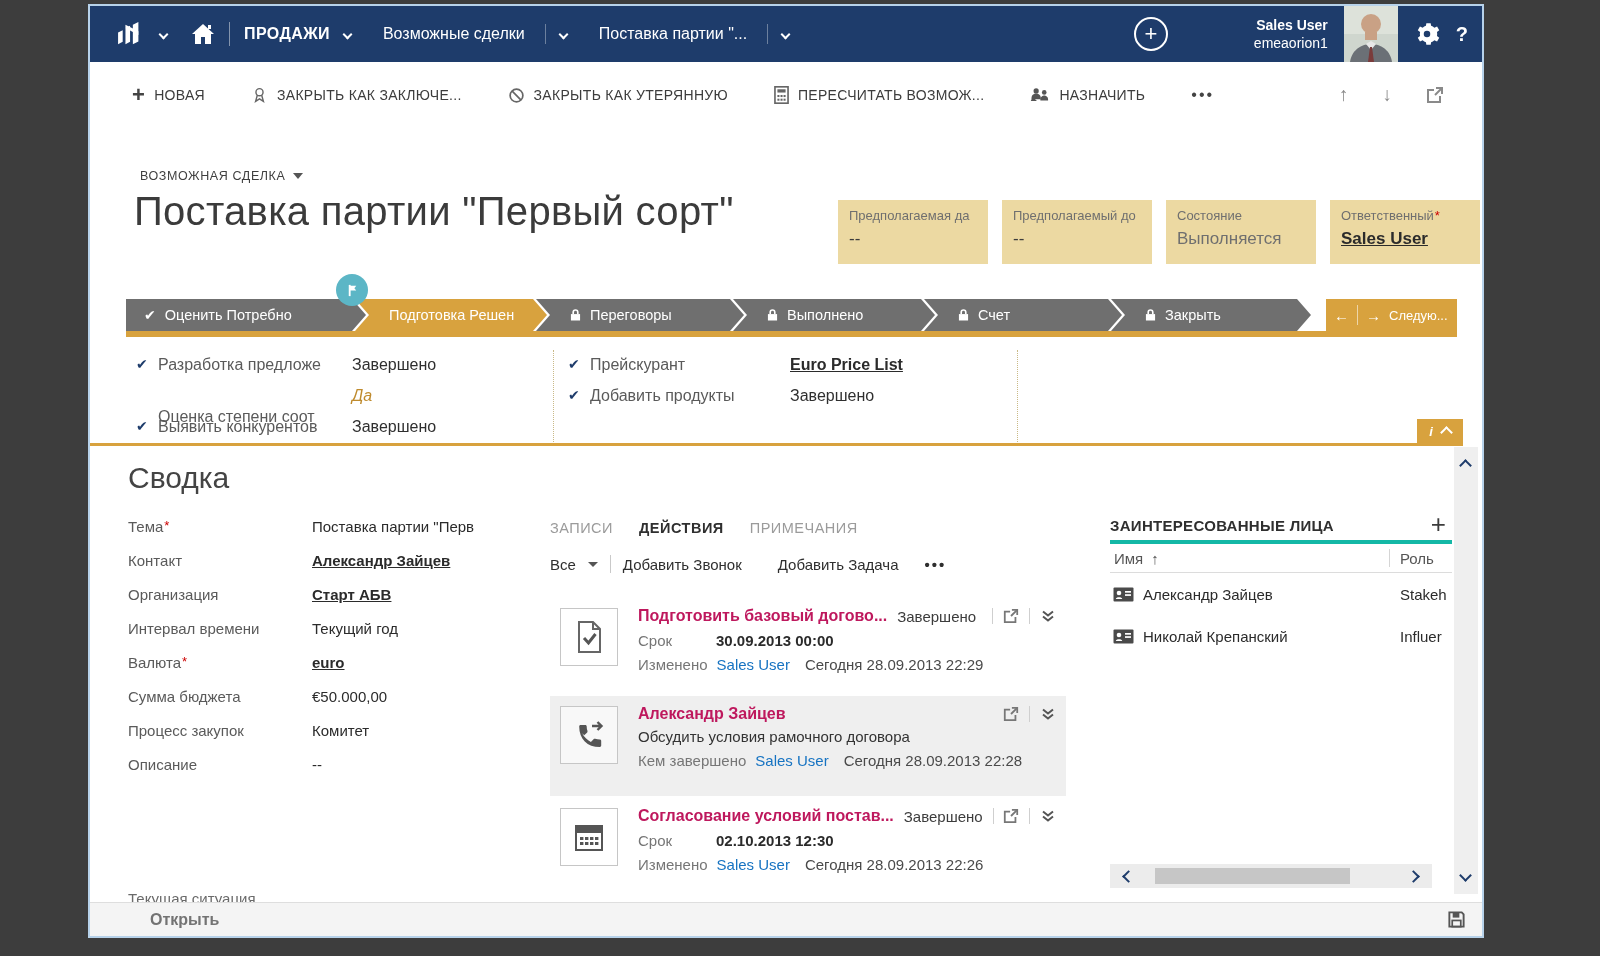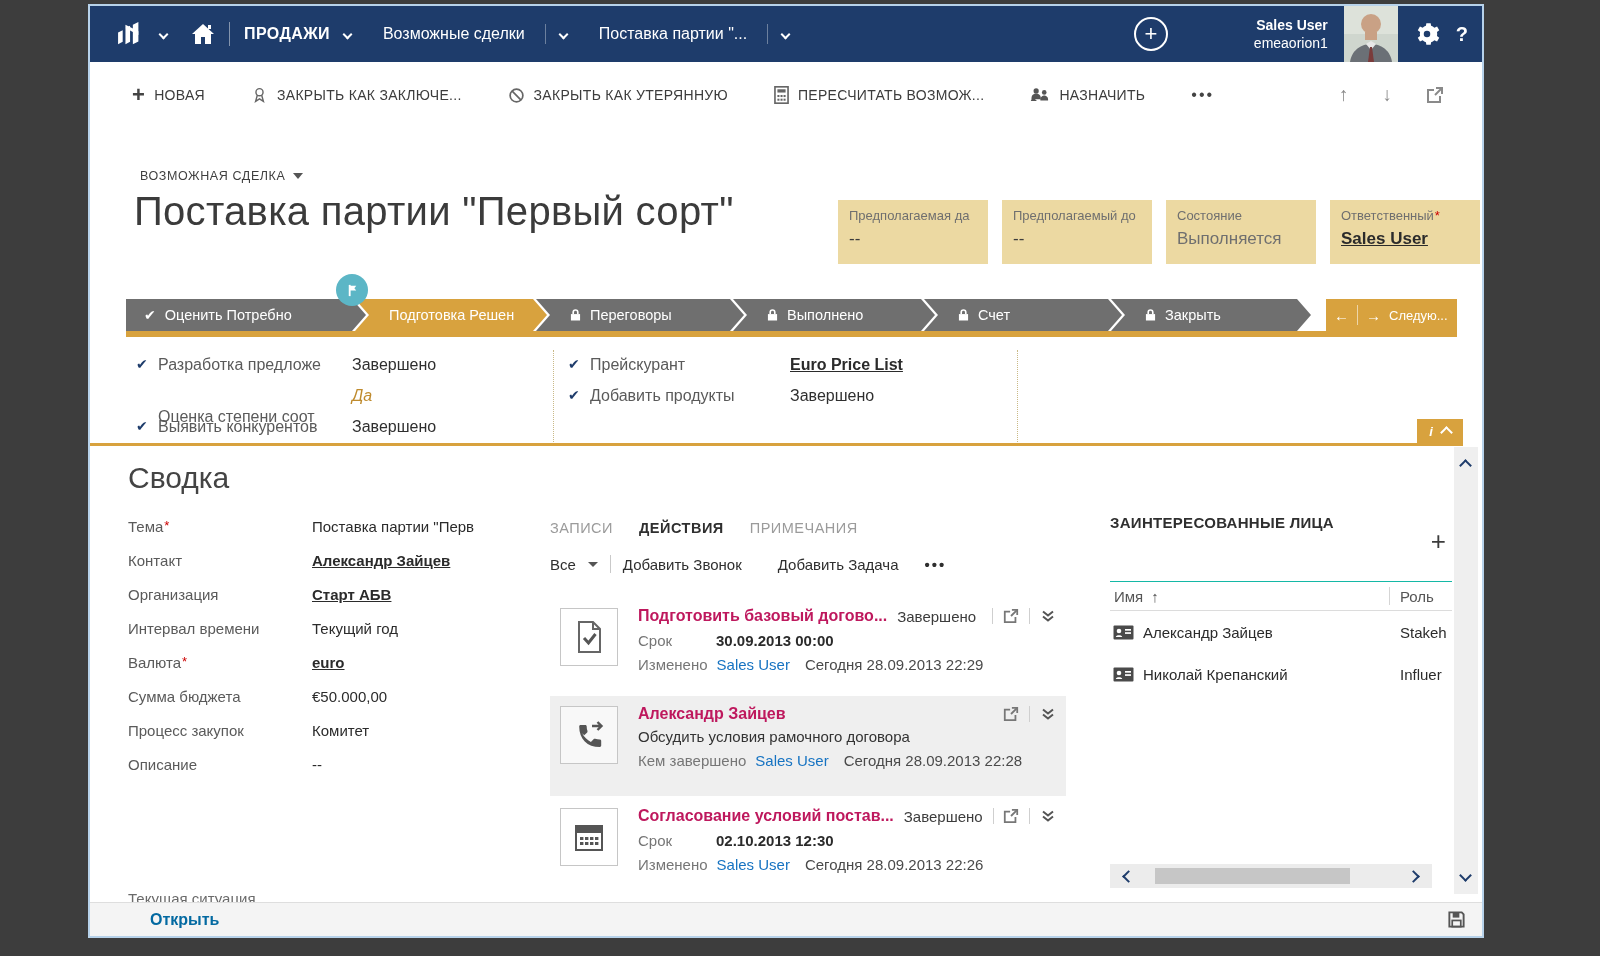--- a/index.html
+++ b/index.html
@@ -94,35 +94,35 @@
   .card-row{display:flex;font-size:15px;margin-top:7px;color:#2f2f2f;}
   .card-row .rl{width:78px;color:#767676;flex:none;}
   .card-row .rv{font-weight:bold;color:#2b2b2b;}
   .card-desc{font-size:15px;color:#333;margin-top:5px;}
   .card-foot{display:flex;gap:9px;font-size:15px;margin-top:7px;align-items:baseline;}
   .card-foot .g{color:#767676;}
   .card-foot .u{color:#1673c2;}
   .card-foot .d{color:#4a4a4a;margin-left:6px;}
   
   .stk{position:absolute;left:1020px;top:508px;width:342px;}
-  .stk-head{display:flex;align-items:flex-start;flex-direction:column;}
+  .stk-head{display:flex;align-items:flex-end;}
   .stk-title{font-size:15px;font-weight:bold;color:#2f2f2f;letter-spacing:.3px;}
   .stk-add{margin-left:auto;font-size:26px;font-weight:300;color:#3c3c3c;line-height:20px;padding-right:6px;cursor:pointer;}
-  .stk-table{margin-top:30px;border-top:1px solid #14b8a6;}
+  .stk-table{margin-top:6px;border-top:4px solid #14b8a6;}
   .stk-cols{display:flex;height:28px;align-items:center;font-size:15px;color:#555;border-bottom:1px solid #dcdcdc;}
   .stk-cols .c1{flex:1;display:flex;gap:8px;align-items:center;padding-left:4px;}
   .stk-cols .cd{width:1px;height:18px;background:#d5d5d5;}
   .stk-cols .c2{width:52px;padding-left:10px;overflow:hidden;white-space:nowrap;}
   .stk-row{display:flex;align-items:center;height:42px;font-size:15px;color:#2b2b2b;}
   .stk-row .ic{margin:0 9px 0 3px;flex:none;display:flex;}
   .stk-row .nm{flex:1;white-space:nowrap;overflow:hidden;}
   .stk-row .rl{width:52px;padding-left:11px;white-space:nowrap;overflow:hidden;}
   
   .statusbar{position:absolute;left:0;top:896px;width:100%;height:34px;background:#f4f4f4;border-top:1px solid #dedede;display:flex;align-items:center;z-index:2;box-sizing:border-box;}
-  .open-label{font-size:16px;font-weight:bold;color:#0369a1;margin-left:60px;}
+  .open-label{font-size:16px;font-weight:bold;color:#737373;margin-left:60px;}
   .save-ic{margin-left:auto;margin-right:16px;display:flex;}
 </style>
 </head>
 <body>
 
 <div class="window">
 
   <div class="nav">
     <div class="nav-left">
       <span style="display:flex;">

